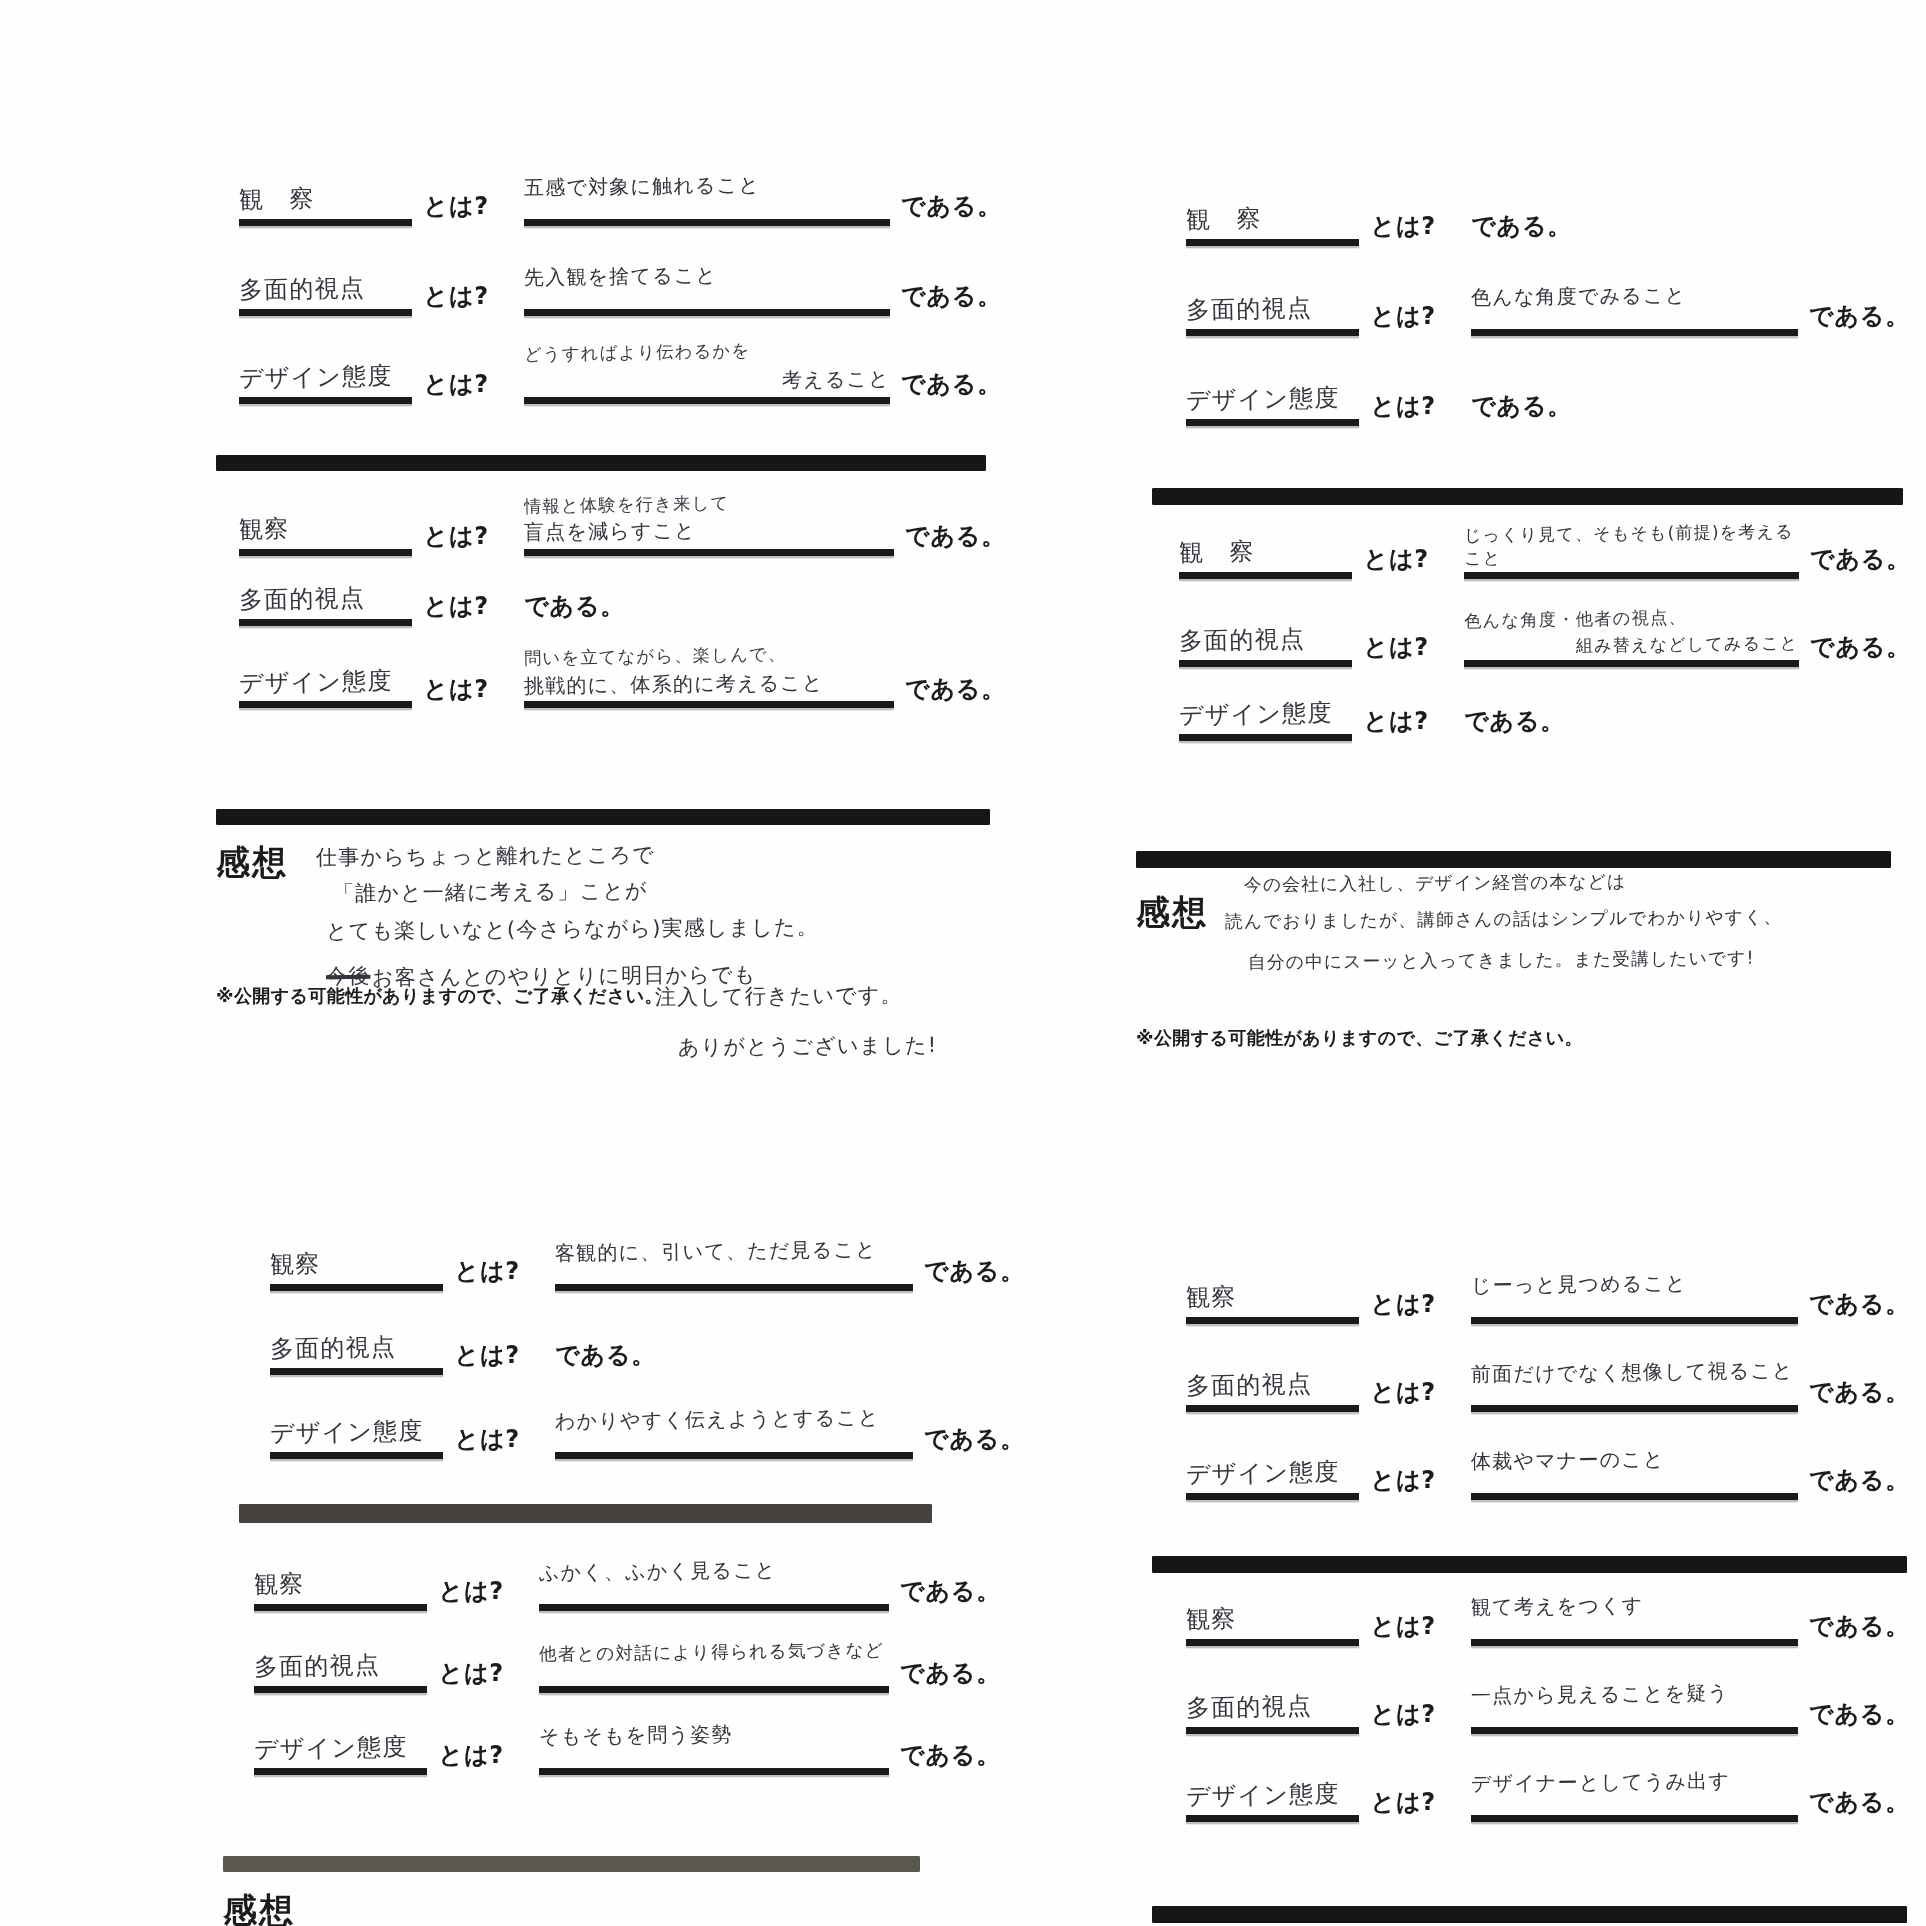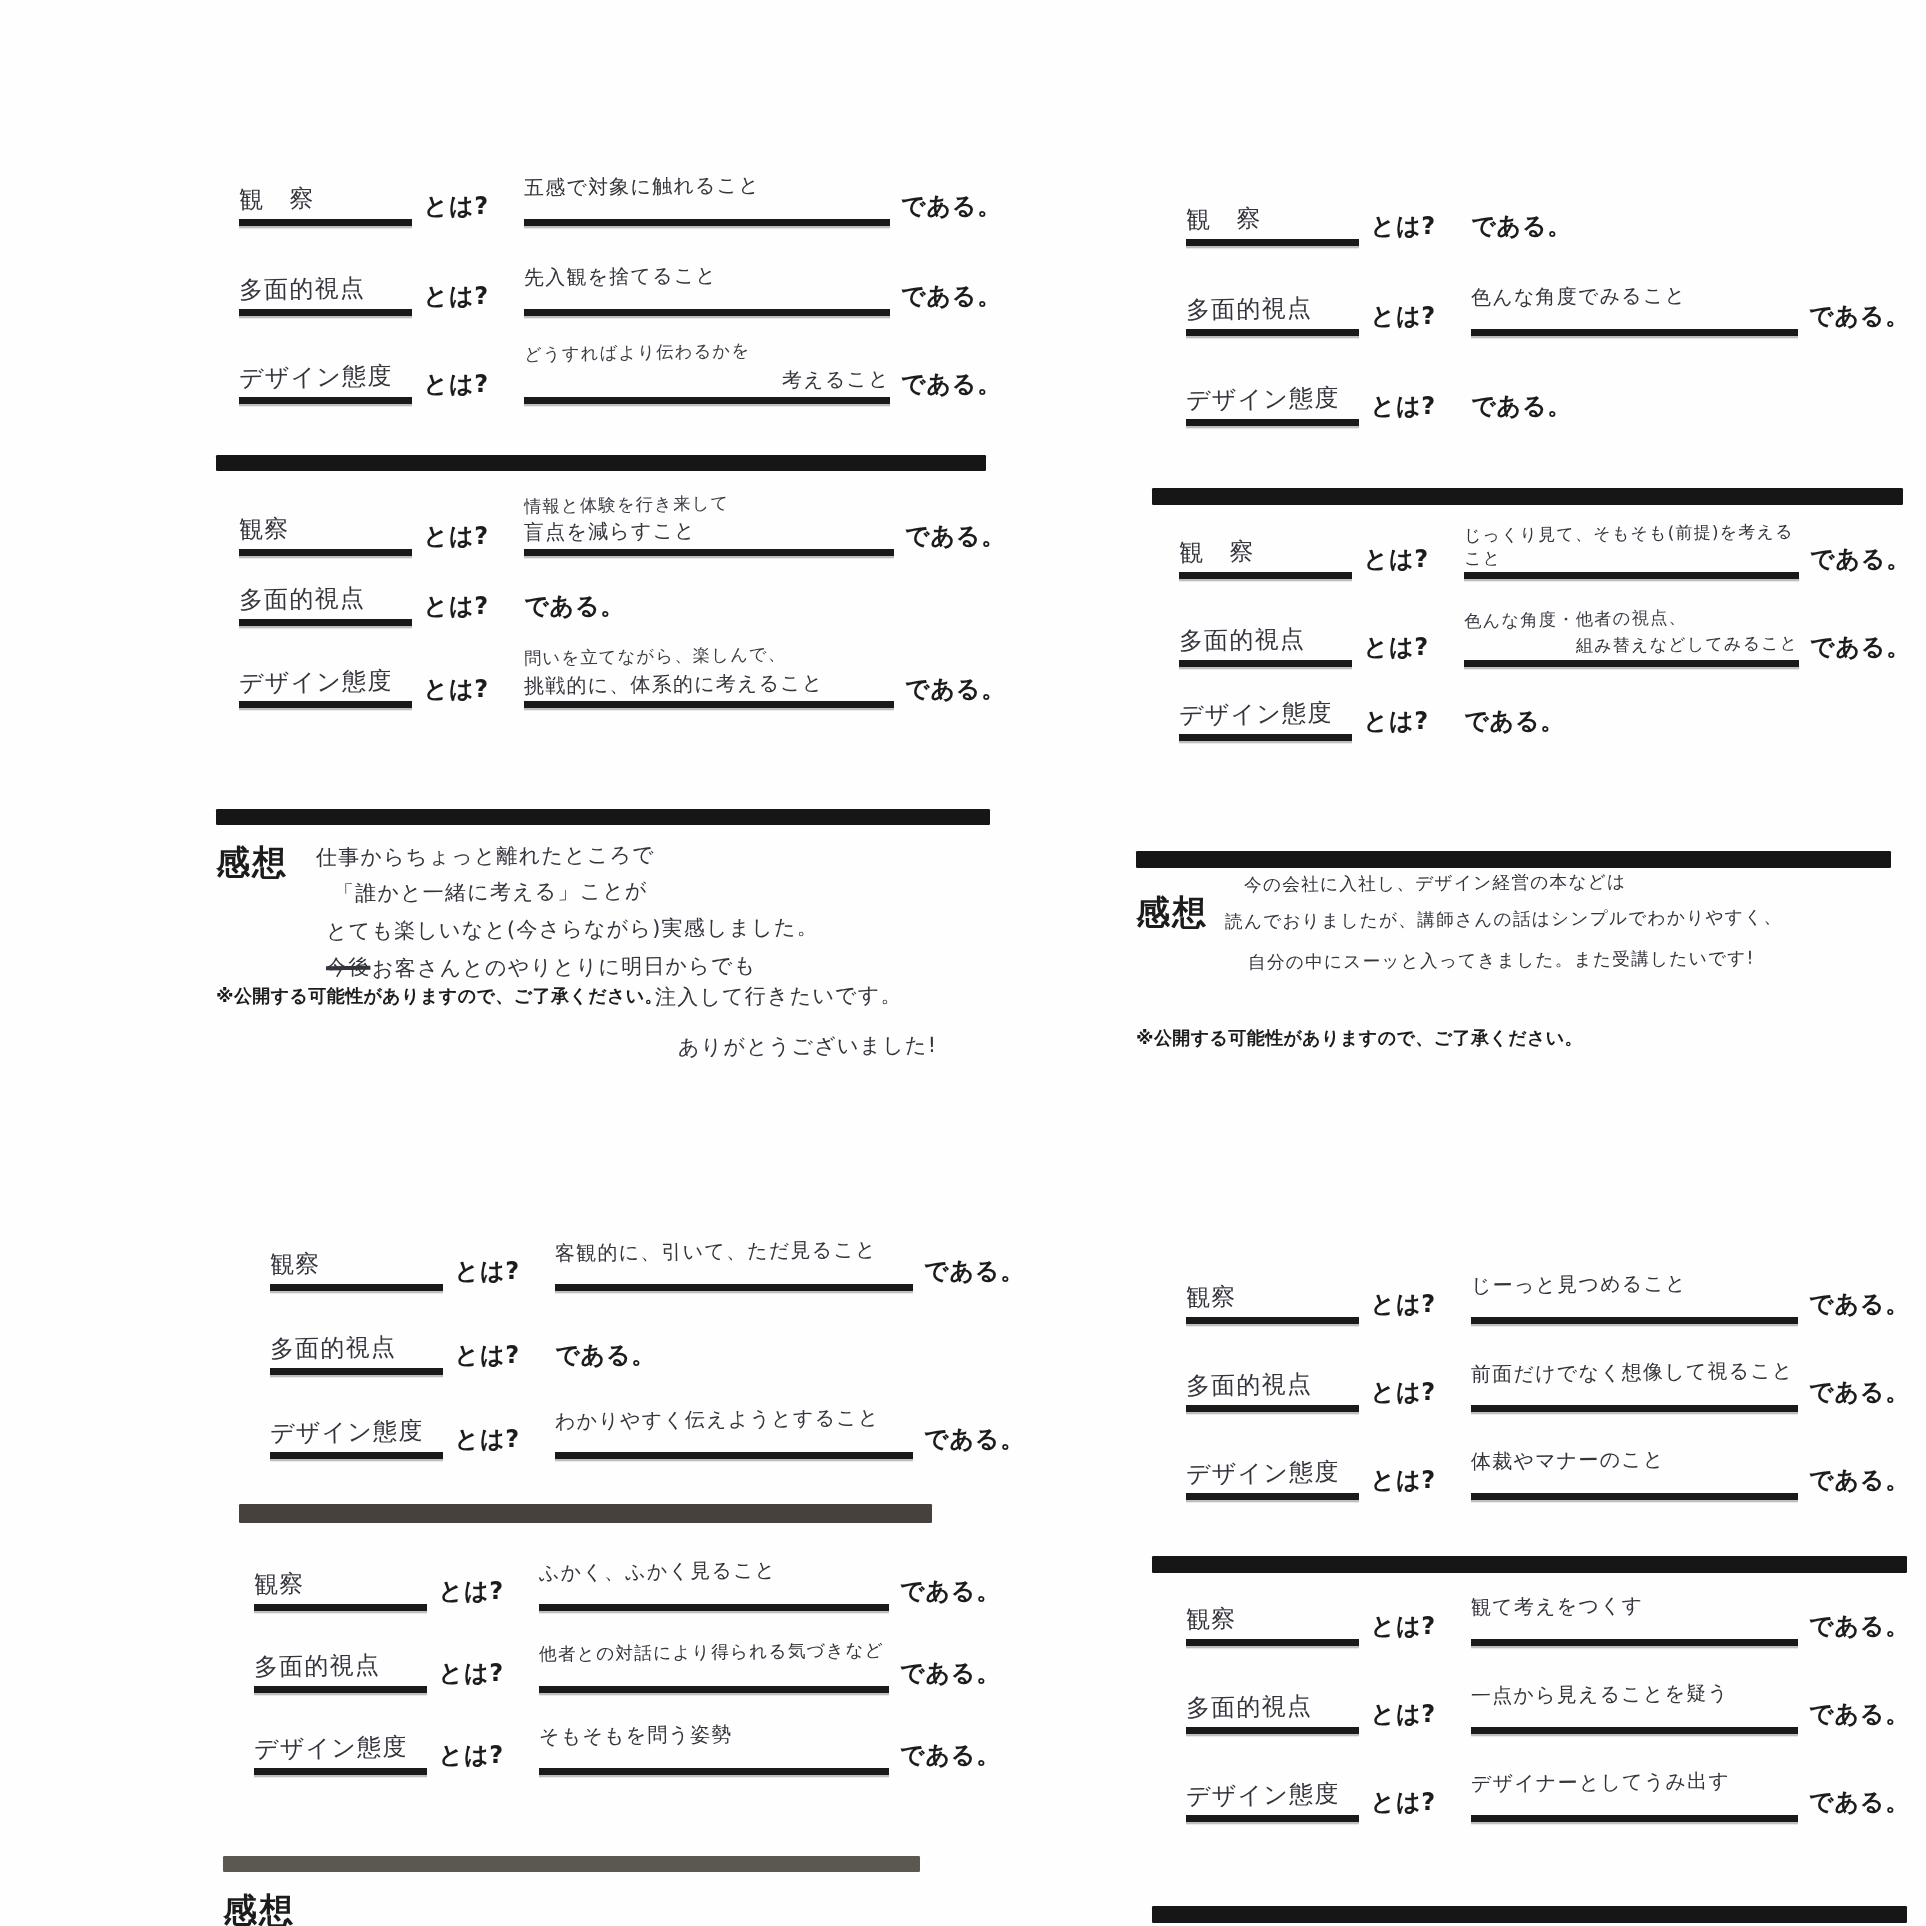--- a/index.html
+++ b/index.html
@@ -30,21 +30,21 @@
   .pr-kanso{font-size:34px;letter-spacing:2.3px;}
   .pr-foot{font-size:18px;letter-spacing:0.4px;}
   
   .hw{color:#33343c;letter-spacing:1.2px;}
   .hw-label{font-size:24px;transform:rotate(-1deg);display:inline-block;}
   .hw-ans{font-size:20px;transform:rotate(-0.7deg);display:inline-block;}
   .hw-above{font-size:17.3px;transform:rotate(-1deg);margin-bottom:3.1px;color:#3a3b44;}
   .hw-line{font-size:21px;transform:rotate(-0.5deg);display:inline-block;white-space:nowrap;}
   .kanso{position:absolute;}
   .kline{position:absolute;white-space:nowrap;}
-  .struck{text-decoration:line-through;text-decoration-thickness:3.5px;}
+  .struck{text-decoration:line-through;text-decoration-thickness:3.5px;margin-top:9px;}
   .ans-right{text-align:right;}
 </style>
 </head>
 <body>
 
 <div class="page">
 
   <div class="bar" style="left:216px;top:455px;width:770px;height:16px;background:#161616;"></div>
   <div class="bar" style="left:216px;top:809px;width:774px;height:16px;background:#161616;"></div>
   <div class="bar" style="left:239px;top:1504px;width:693px;height:18.5px;background:#46413d;"></div>

